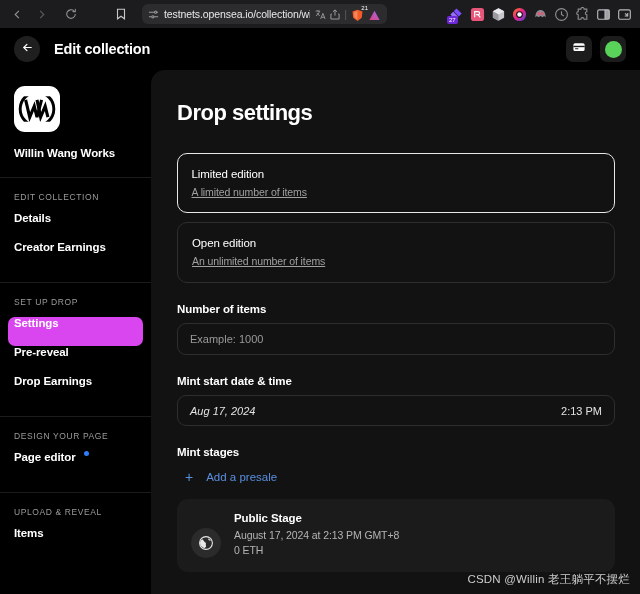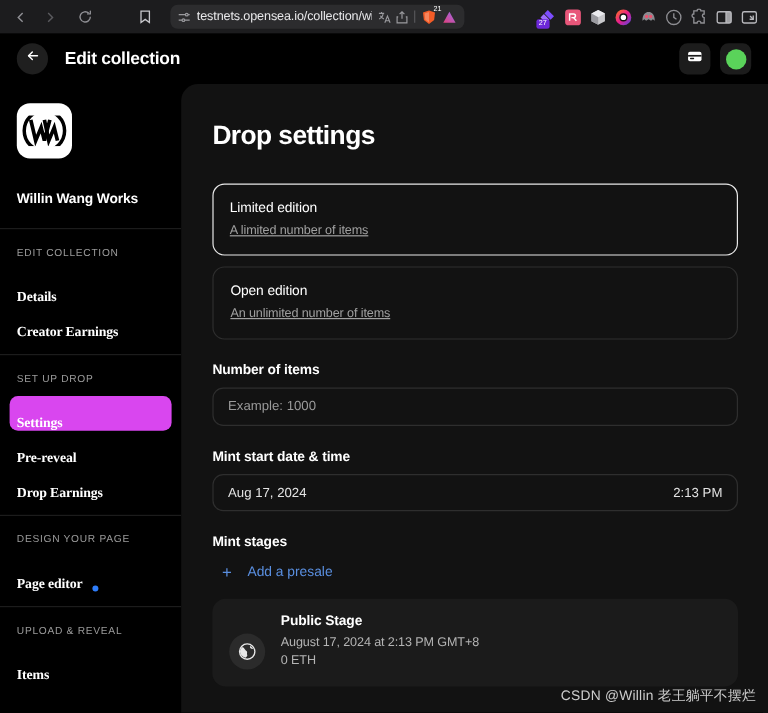--- a/index.html
+++ b/index.html
@@ -151,48 +151,47 @@
     padding: 16px 14px 18px 14px;
     border-bottom: 1px solid #1c1c1c;
   }
   .brand-logo {
     width: 46px; height: 46px;
     border-radius: 11px;
     background: #fff;
     display: flex; align-items: center; justify-content: center;
   }
   .brand-name {
-    margin-top: 28px;
+    margin-top: 15px;
     color: #fff;
     font-size: 11.5px;
     font-weight: bold;
     letter-spacing: -0.1px;
   }
   .side-group { padding: 14px 0 12px 0; border-bottom: 1px solid #1c1c1c; }
   .side-group:last-child { border-bottom: none; }
   .side-head {
     color: #9b9b9b;
     font-size: 8.5px;
     letter-spacing: 0.6px;
     padding: 0 14px;
     margin-bottom: 10px;
     text-transform: uppercase;
   }
   .side-item {
     display: flex;
-    align-items: flex-end;
+    align-items: flex-start;
     height: 29px;
     margin: 0 8px;
     padding: 0 6px;
     border-radius: 7px;
     color: #fff;
     font-size: 11.5px;
     font-weight: bold;
     letter-spacing: -0.1px;
-    font-family: Liberation Serif, serif;
   }
   .side-item.active { background: #d946ef; }
   .side-dot {
     width: 5px; height: 5px;
     border-radius: 50%;
     background: #2e7dfa;
     margin-left: 8px;
     flex: 0 0 auto;
   }
 
@@ -259,21 +258,21 @@
   .date-row {
     width: 100%;
     height: 31px;
     background: #121212;
     border: 1px solid #2e2e2e;
     border-radius: 9px;
     display: flex;
     align-items: center;
     padding: 0 12px;
   }
-  .date-val { color: #e3e3e3; font-size: 11px; }
+  .date-val { color: #e3e3e3; font-size: 11px; font-style: italic; }
   .time-val { margin-left: auto; color: #e3e3e3; font-size: 11px; }
   .add-link {
     display: flex;
     align-items: center;
     gap: 13px;
     color: #5a8fe0;
     font-size: 11.5px;
     margin: 12px 0 0 8px;
   }
   .add-plus { font-size: 14px; line-height: 1; color: #5a8fe0; }

